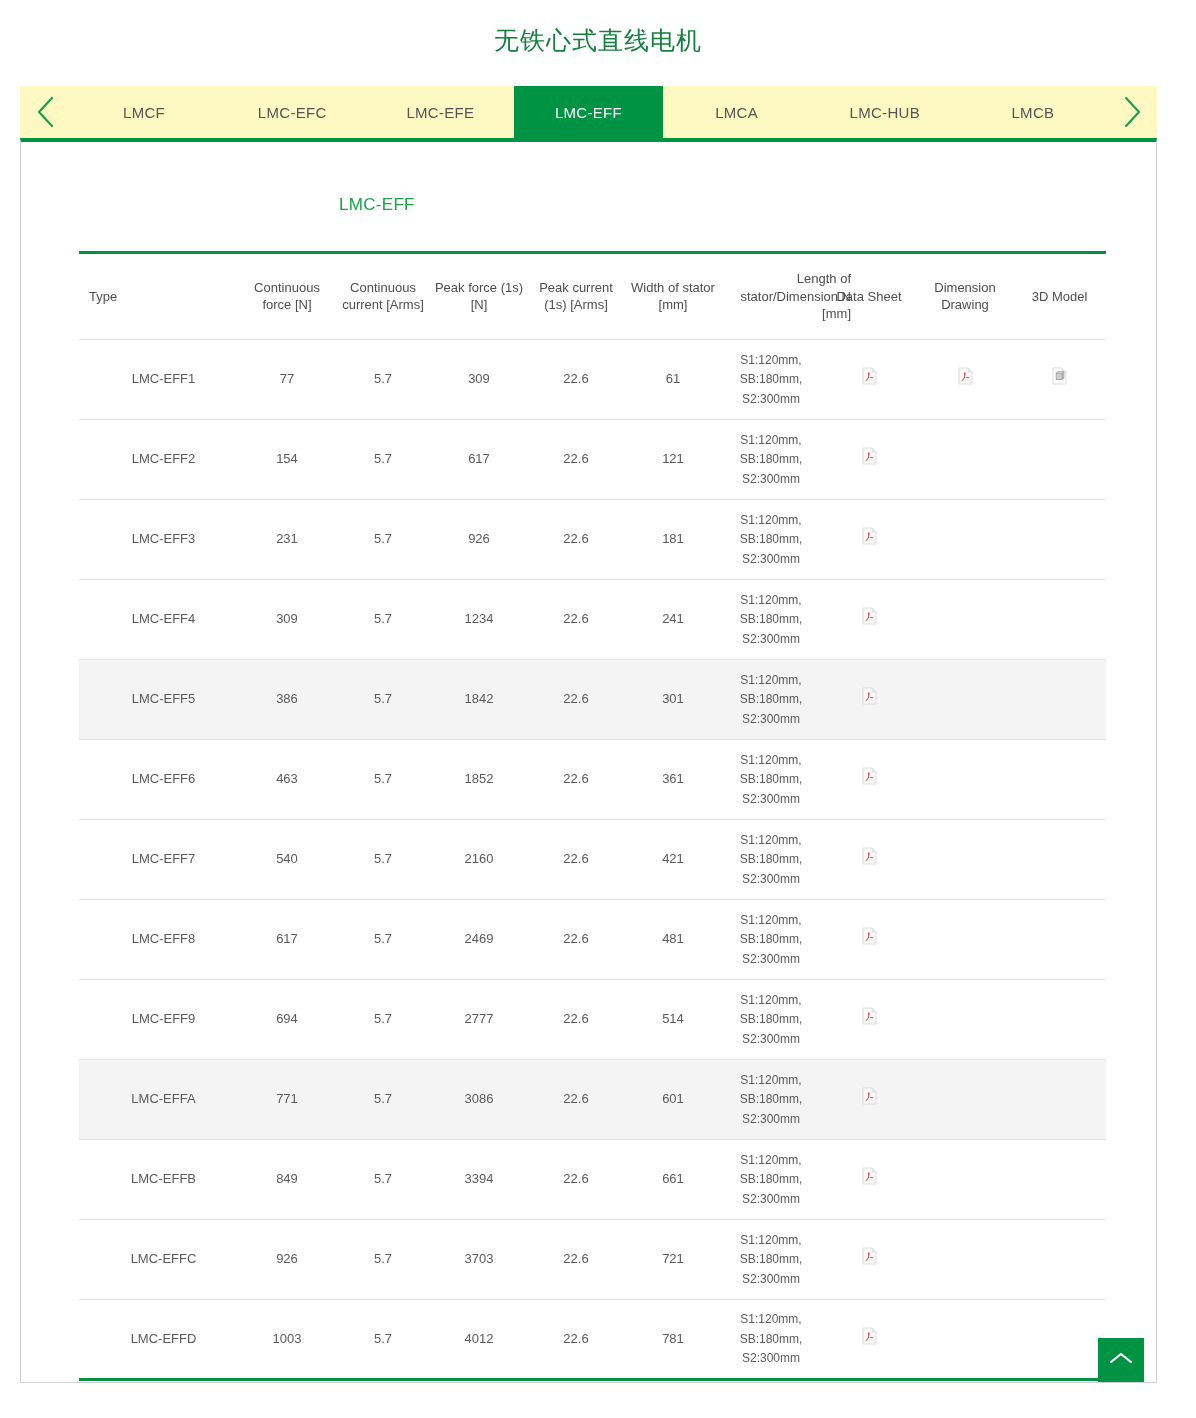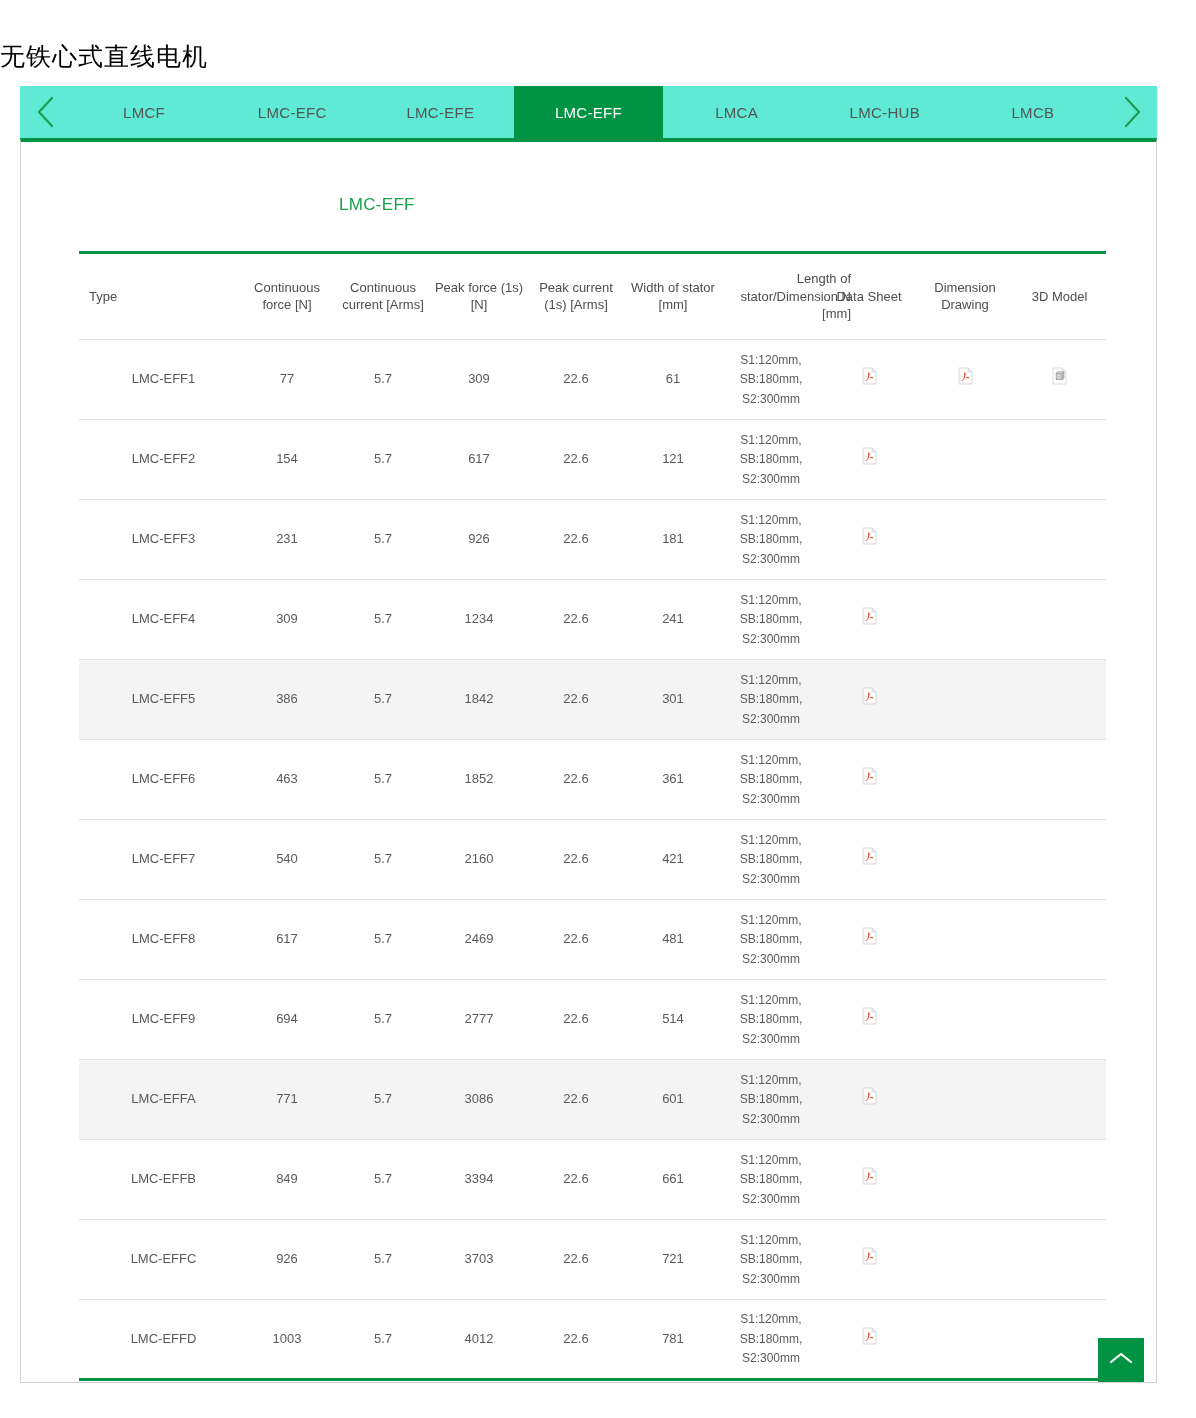--- a/index.html
+++ b/index.html
@@ -8,35 +8,35 @@
     width: 1196px; height: 1418px;
     background: #ffffff;
     font-family: "Liberation Sans", sans-serif;
     overflow: hidden;
   }
 
   .page { position: relative; width: 1196px; height: 1418px; }
 
   
   .page-title {
-    text-align: left;
+    text-align: center;
     font-size: 25px;
-    color: #000000;
+    color: #15803d;
     font-weight: 400;
-    padding-top: 41px;
+    padding-top: 25px;
     letter-spacing: 1px;
     line-height: 1.2;
   }
 
   
   .tabbar {
     position: absolute;
     left: 20px; top: 86px;
     width: 1137px; height: 52px;
-    background: #5eead4;
+    background: #fef9c3;
     display: flex;
     align-items: stretch;
   }
   .tab-arrow {
     width: 50px;
     display: flex; align-items: center; justify-content: center;
     cursor: pointer;
     flex: 0 0 auto;
   }
   .tab-arrow svg { display: block; }

